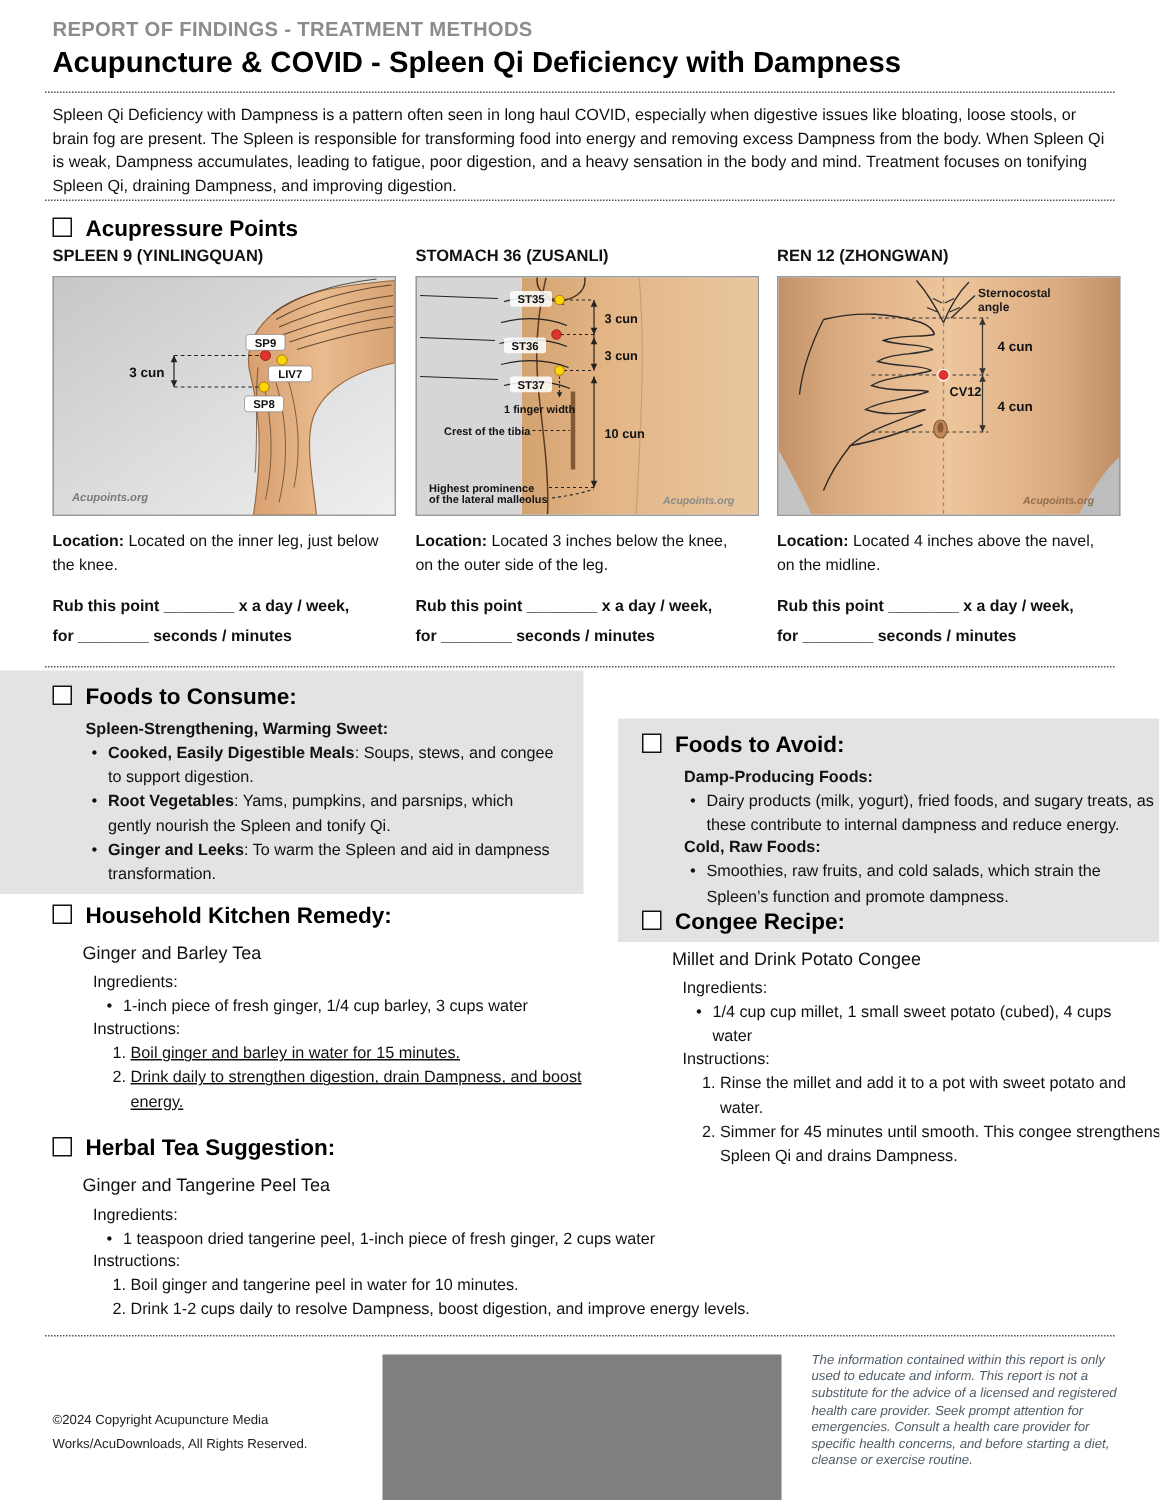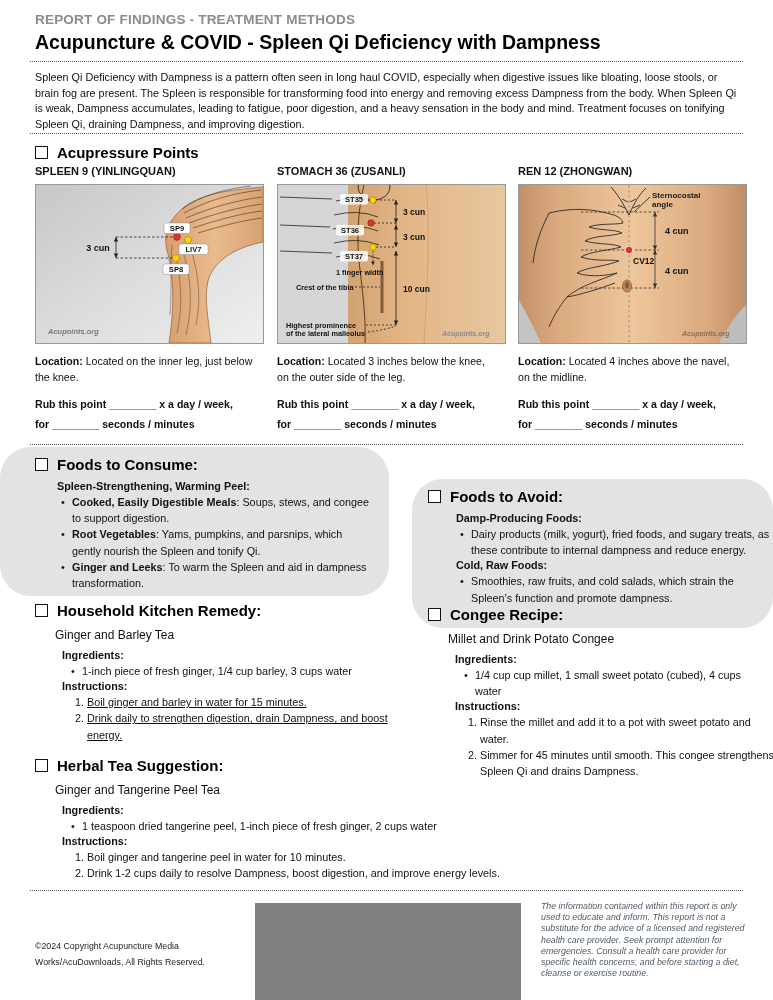--- a/index.html
+++ b/index.html
@@ -24,36 +24,36 @@
   .acu-col{position:absolute;top:165px;width:230px;}
   .acu-col.c1{left:35px;}
   .acu-col.c2{left:277px;}
   .acu-col.c3{left:518px;}
   .acu-col h3{margin:0 0 7px 0;font-size:11px;font-weight:bold;}
   .acu-img{display:block;width:227px;height:158px;border:1px solid #999;background:#ddd;}
   .loc{margin-top:9px;font-size:10.6px;line-height:1.55;width:220px;}
   .rub{margin-top:12px;font-size:10.6px;font-weight:bold;width:228px;}
   .rub div{margin-bottom:8px;}
 
-  .box{position:absolute;top:447px;height:149px;background:#e3e3e3;box-sizing:border-box;border-radius:31px;}
+  .box{position:absolute;top:447px;height:149px;background:#e3e3e3;box-sizing:border-box;}
   .box.bleft{left:0;width:389px;padding:9px 12px 0 35px;}
   .box.bright{left:412px;width:361px;padding:9px 10px 0 16px;margin-top:32px;}
   .box .sub{font-size:10.8px;font-weight:bold;margin:6px 0 0 22px;}
   .box ul{margin:2px 0 0 0;padding:0 0 0 37px;list-style:none;width:300px;}
   .box.bright ul{padding-left:43px;width:300px;}
   .box li{position:relative;font-size:10.8px;line-height:1.5;}
   .box li::before{content:"\2022";position:absolute;left:-11px;top:0;font-size:11px;}
   .box.bright .sub{margin-left:28px;}
 
   .remedy{position:absolute;}
   .remedy.rleft{left:35px;top:602px;width:378px;}
   .remedy.rright{left:428px;top:606px;width:335px;}
   .herbal{position:absolute;left:35px;top:757px;width:705px;}
   .recipe{font-size:12px;font-weight:normal;margin:8px 0 0 20px;}
-  .lbl{font-size:10.8px;font-weight:bold;margin:7px 0 0 27px;}
+  .lbl{font-size:10.8px;font-weight:normal;margin:7px 0 0 27px;}
   ul.ing{margin:2px 0 0 0;padding:0 0 0 47px;list-style:none;}
   ul.ing li{position:relative;font-size:10.8px;line-height:1.5;}
   ul.ing li::before{content:"\2022";position:absolute;left:-11px;top:0;font-size:11px;}
   ol.ins{margin:2px 0 0 0;padding:0 0 0 52px;}
   ol.ins li{font-size:10.8px;line-height:1.5;}
   .remedy.rright ul.ing li,.remedy.rright ol.ins li{width:295px;}
   .remedy.rleft ol.ins li{width:326px;text-decoration:underline;}
 
   .f-copy{position:absolute;left:35px;top:938px;width:200px;font-size:8.8px;line-height:1.85;color:#222;}
   .f-img{position:absolute;left:255px;top:903px;width:266px;height:97px;background:#7f7f7f;}
@@ -264,21 +264,21 @@
       <div>for ________ seconds / minutes</div>
     </div>
   </div>
 
   <div class="rule r3"></div>
 
   <div class="box bleft">
     <div>
       <span class="chk"></span><span class="sec-title">Foods to Consume:</span>
     </div>
-    <div class="sub">Spleen-Strengthening, Warming Peel:</div>
+    <div class="sub">Spleen-Strengthening, Warming Sweet:</div>
     <ul>
       <li><b>Cooked, Easily Digestible Meals</b><span>: Soups, stews, and congee to support digestion.</span></li>
       <li><b>Root Vegetables</b><span>: Yams, pumpkins, and parsnips, which gently nourish the Spleen and tonify Qi.</span></li>
       <li><b>Ginger and Leeks</b><span>: To warm the Spleen and aid in dampness transformation.</span></li>
     </ul>
   </div>
 
   <div class="box bright">
     <div>
       <span class="chk"></span><span class="sec-title">Foods to Avoid:</span>

